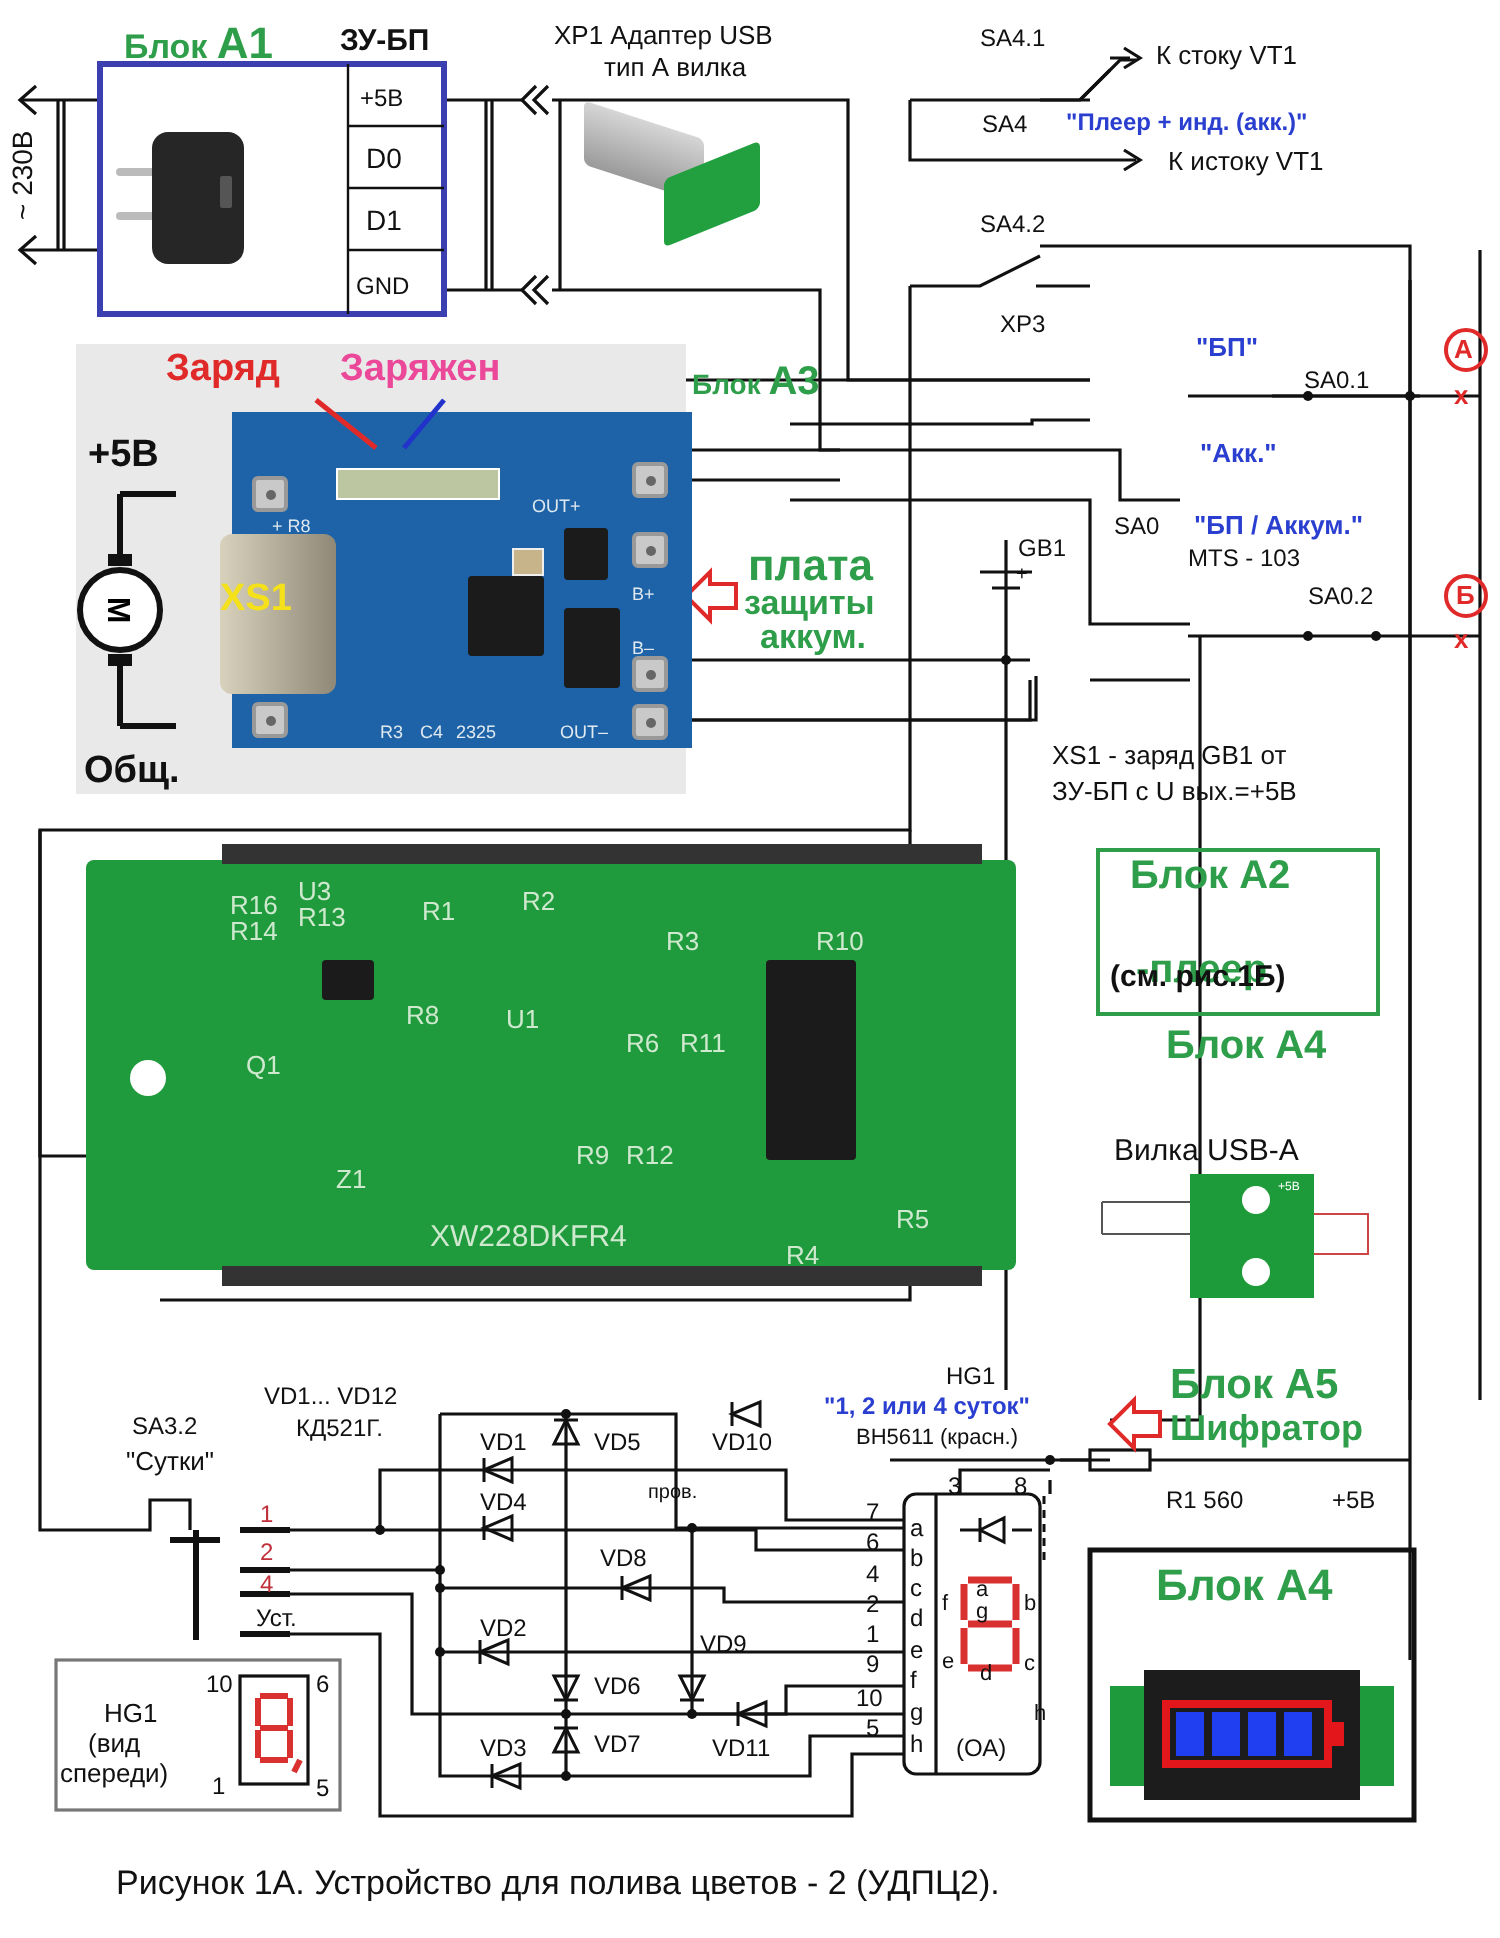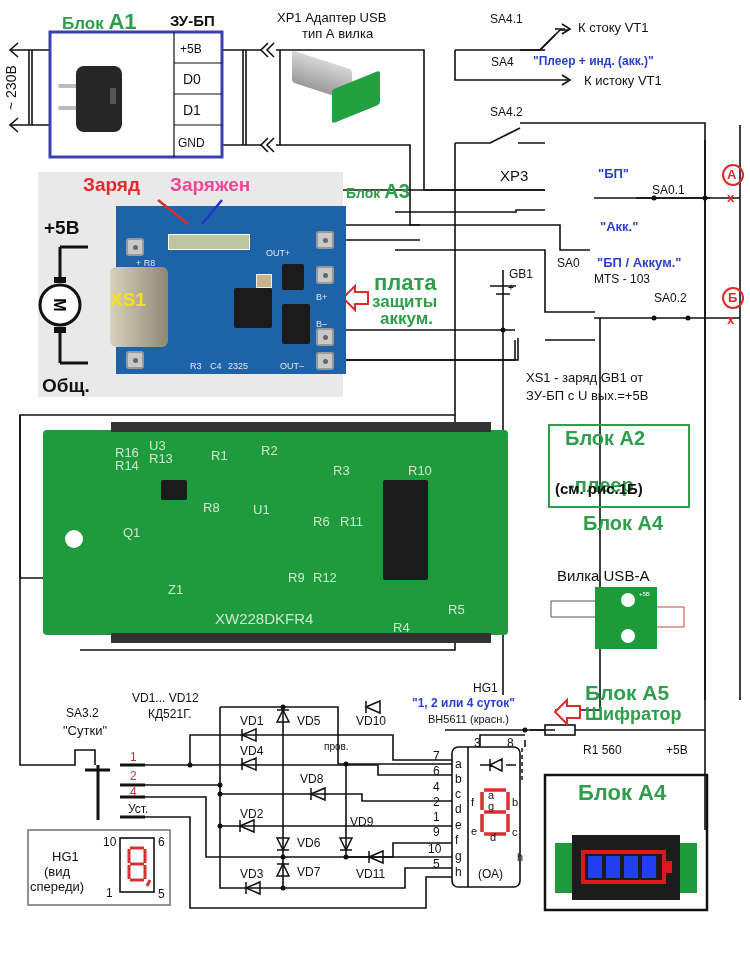--- a/index.html
+++ b/index.html
@@ -169,21 +169,21 @@
     <div style="position:absolute;left:40px;top:25px;width:48px;height:34px;background:#22a040;transform:skewY(-22deg);border-radius:3px;"></div>
   </div>
 
   <div class="t" style="left:490px;top:13px;font-size:12px;">SA4.1</div>
   <div class="t" style="left:578px;top:21px;font-size:13px;">К стоку VT1</div>
   <div class="t" style="left:491px;top:56px;font-size:12px;">SA4</div>
   <div class="t blue" style="left:533px;top:55px;font-size:12px;">"Плеер + инд. (акк.)"</div>
   <div class="t" style="left:584px;top:74px;font-size:13px;">К истоку VT1</div>
   <div class="t" style="left:490px;top:106px;font-size:12px;">SA4.2</div>
 
-  <div class="t" style="left:500px;top:168px;font-size:15px;">XP3</div>
+  <div class="t" style="left:500px;top:156px;font-size:12px;">XP3</div>
   <div class="t blue" style="left:598px;top:167px;font-size:13px;">"БП"</div>
   <div class="t" style="left:652px;top:184px;font-size:12px;">SA0.1</div>
   <div class="t blue" style="left:600px;top:220px;font-size:13px;">"Акк."</div>
   <div class="t" style="left:557px;top:257px;font-size:12px;">SA0</div>
   <div class="t blue" style="left:597px;top:256px;font-size:13px;">"БП / Аккум."</div>
   <div class="t" style="left:594px;top:273px;font-size:12px;">MTS - 103</div>
   <div class="t" style="left:654px;top:292px;font-size:12px;">SA0.2</div>
   <div class="t red" style="left:727px;top:168px;font-size:13px;">А</div>
   <div class="t red" style="left:728px;top:291px;font-size:13px;">Б</div>
   <div class="t red" style="left:727px;top:191px;font-size:13px;">x</div>
@@ -360,13 +360,14 @@
     <div style="position:absolute;left:26px;top:15px;width:85px;height:34px;border:4px solid #e3161b;box-sizing:border-box;"></div>
     <div style="position:absolute;left:111px;top:26px;width:6px;height:12px;background:#e3161b;"></div>
     <div id="battery-bars" style="position:absolute;left:33px;top:21px;height:22px;display:flex;gap:4px;">
         <div style="width: 14px; height: 22px; background: rgb(31, 63, 240);"></div>
         <div style="width: 14px; height: 22px; background: rgb(31, 63, 240);"></div>
         <div style="width: 14px; height: 22px; background: rgb(31, 63, 240);"></div>
         <div style="width: 14px; height: 22px; background: rgb(31, 63, 240);"></div>
       </div>
   </div>
 
+  <div class="t" style="left:58px;top:933px;font-size:17px;">Рисунок 1А.  Устройство для полива цветов - 2 (УДПЦ2).</div>
 </div>
 
 </body></html>

